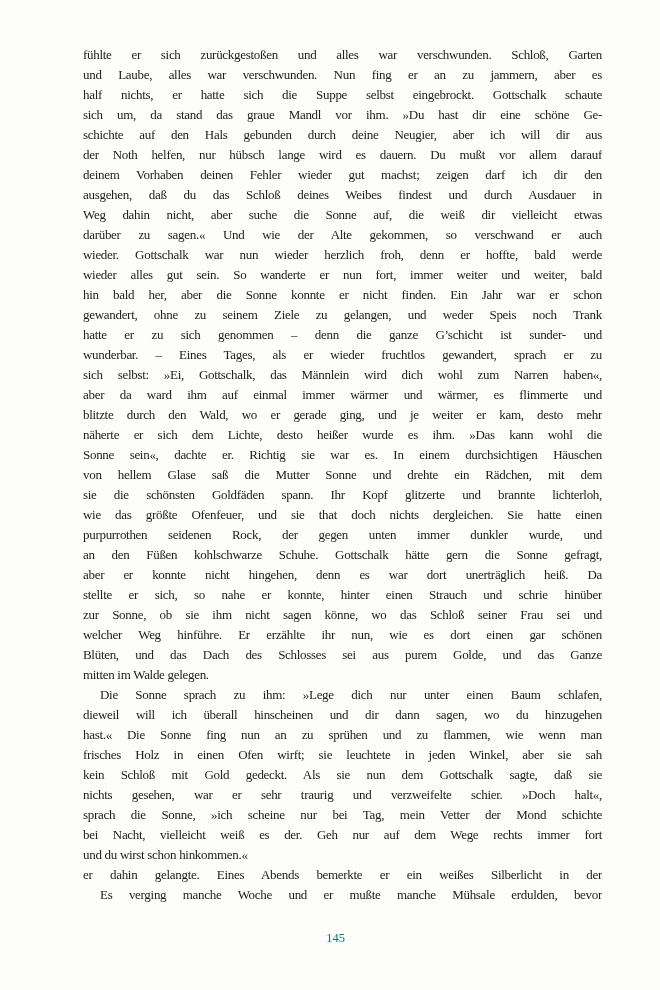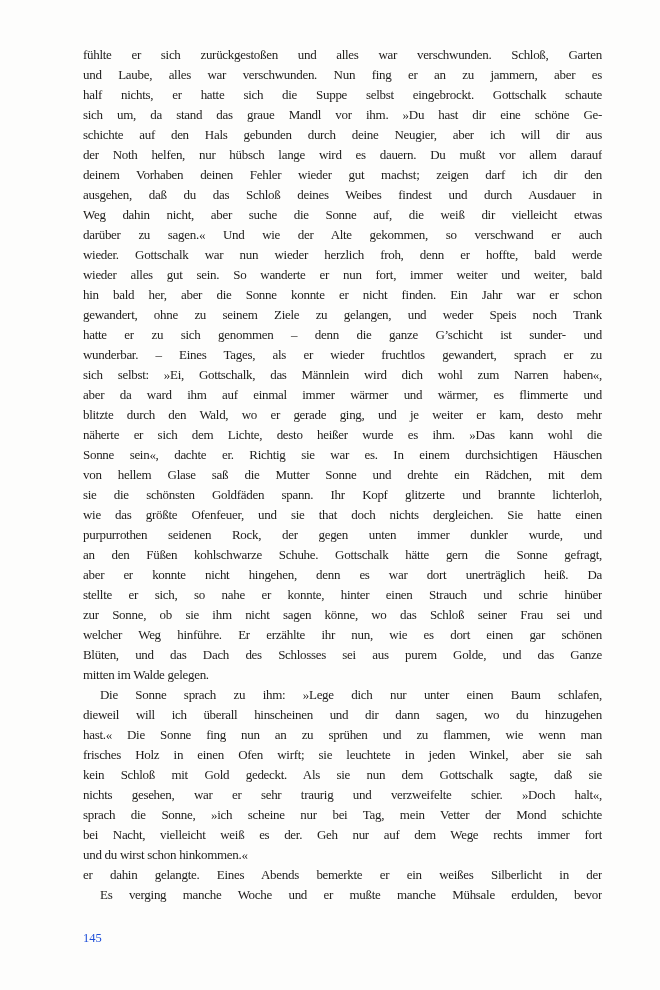--- a/index.html
+++ b/index.html
@@ -40,24 +40,24 @@
     font-family: Liberation Serif, serif;
   }
   .line.indent {
     text-indent: 17px;
   }
   .page-number {
     position: absolute;
     left: 83px;
     top: 931px;
     width: 505px;
-    text-align: left;
+    text-align: center;
     font-size: 12.5px;
     line-height: 14px;
-    color: #1d4ed8;
+    color: #0f766e;
   }
 </style>
 </head>
 <body>
 
 <div class="page">
   <div class="text-block">
       <div class="line">fühlte er sich zurückgestoßen und alles war verschwunden. Schloß, Garten</div>
       <div class="line">und Laube, alles war verschwunden. Nun fing er an zu jammern, aber es</div>
       <div class="line">half nichts, er hatte sich die Suppe selbst eingebrockt. Gottschalk schaute</div>

